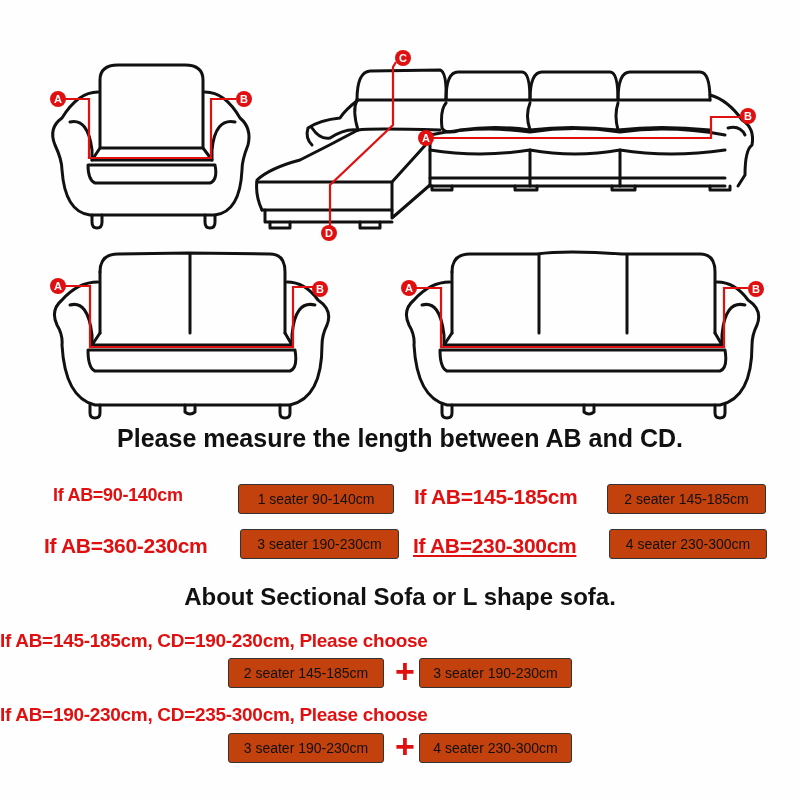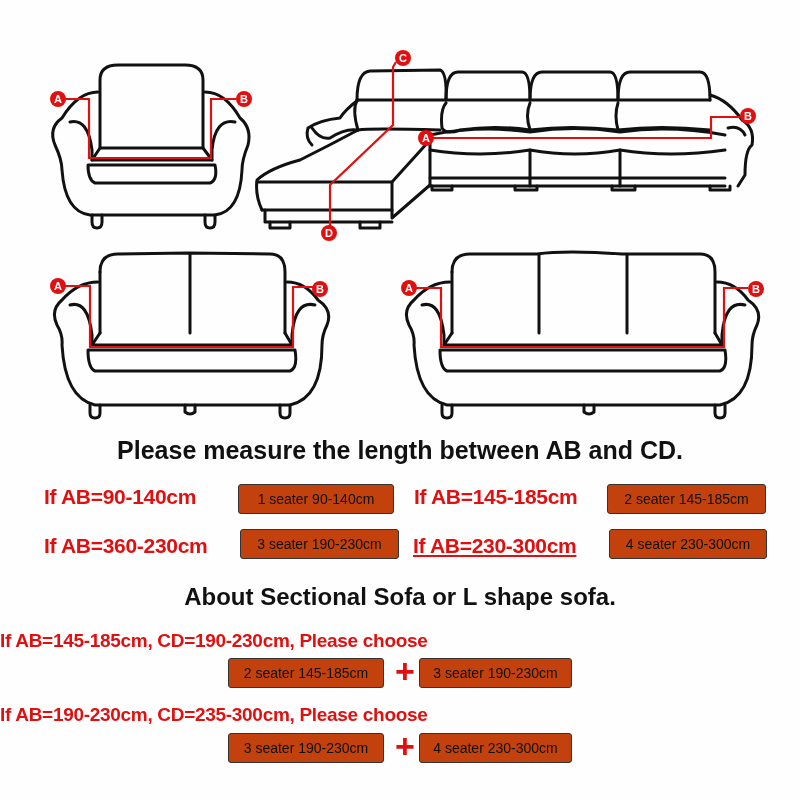--- a/index.html
+++ b/index.html
@@ -161,23 +161,23 @@
         <use href="#marker"></use>
         <text y="4">A</text>
       </g>
     <g transform="translate(756,289)">
         <use href="#marker"></use>
         <text y="4">B</text>
       </g>
   </g>
 </svg>
 
-<div class="title" style="top:436px; font-size:25px;">Please measure the length between AB and CD.</div>
+<div class="title" style="top:424px; font-size:25px;">Please measure the length between AB and CD.</div>
 
-<div class="cond" style="left:44px; top:485px; font-size:21px;">If AB=90-140cm</div>
+<div class="cond" style="left:53px; top:485px; font-size:18px;">If AB=90-140cm</div>
 <div class="box" style="left:238px; top:484px; width:156px; height:30px;">1 seater 90-140cm</div>
 
 <div class="cond" style="left:414px; top:485px; font-size:21px;">If AB=145-185cm</div>
 <div class="box" style="left:607px; top:484px; width:159px; height:30px;">2 seater 145-185cm</div>
 
 <div class="cond" style="left:44px; top:534px; font-size:21px;">If AB=360-230cm</div>
 <div class="box" style="left:240px; top:529px; width:159px; height:30px;">3 seater 190-230cm</div>
 
 <div class="cond" style="left:413px; top:534px; font-size:21px;text-decoration:underline;">If AB=230-300cm</div>
 <div class="box" style="left:609px; top:529px; width:158px; height:30px;">4 seater 230-300cm</div>

